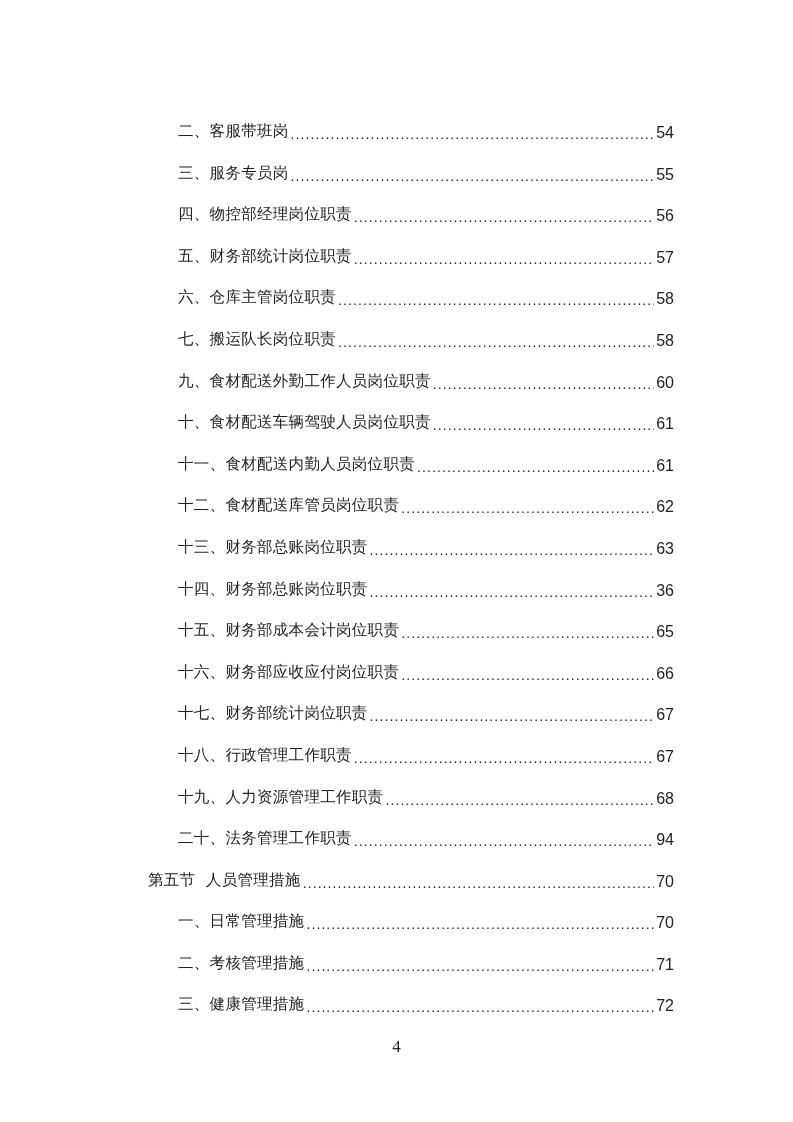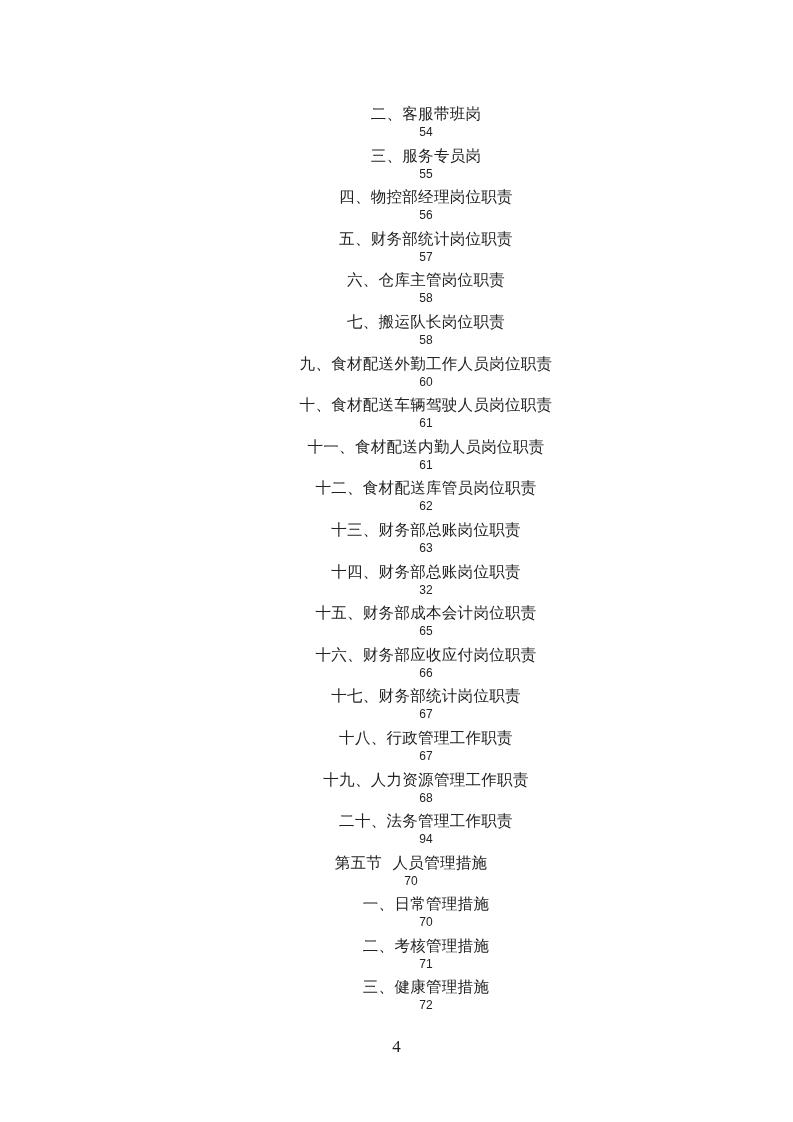--- a/index.html
+++ b/index.html
@@ -1,28 +1,28 @@
 <!DOCTYPE html>
 <html><head>
   <meta charset="utf-8">
   <style>
     html, body { margin: 0; padding: 0; background: #ffffff; }
     body { width: 793px; height: 1122px; position: relative; overflow: hidden;
            font-family: "DejaVu Sans", "Liberation Sans", sans-serif; color: #1a1a1a; }
     .toc { position: absolute; left: 0; top: 104px; width: 793px; }
     .row { position: relative; height: 41.6px; display: flex; align-items: flex-start; }
-    .entry { position: absolute; top: 0; right: 119px; display: flex; align-items: center;
-             height: 26px; flex-direction: column; }
+    .entry { position: absolute; top: 12px; right: 119px; display: flex; align-items: flex-end;
+             height: 26px; }
     .row.level2 .entry { left: 178px; }
     .row.level1 .entry { left: 148px; }
     .title { font-size: 15.5px; white-space: nowrap; letter-spacing: 0.3px; color: #222; }
     .leader { flex: 1; overflow: hidden; white-space: nowrap; font-family: "Liberation Sans", sans-serif;
               font-size: 14px; color: #222; margin: 0 2px; letter-spacing: 1.1px; }
     .leader::before { content: "................................................................................................................................................................................................................"; }
-    .page { font-family: "Liberation Sans", sans-serif; font-size: 12px; color: #222; white-space: nowrap; }
+    .page { font-family: "Liberation Sans", sans-serif; font-size: 16px; color: #222; white-space: nowrap; }
     .footer { position: absolute; top: 1037px; left: 0; width: 793px; text-align: center;
               font-family: "Liberation Serif", serif; font-size: 17px; color: #222; }
   </style>
 </head>
 <body>
 
 <div class="toc">
   <div class="row level2">
       <div class="entry">
         <span class="title">二、客服带班岗</span>
@@ -97,21 +97,21 @@
       <div class="entry">
         <span class="title">十三、财务部总账岗位职责</span>
         <span class="leader"></span>
         <span class="page">63</span>
       </div>
     </div>
   <div class="row level2">
       <div class="entry">
         <span class="title">十四、财务部总账岗位职责</span>
         <span class="leader"></span>
-        <span class="page">32</span>
+        <span class="page">36</span>
       </div>
     </div>
   <div class="row level2">
       <div class="entry">
         <span class="title">十五、财务部成本会计岗位职责</span>
         <span class="leader"></span>
         <span class="page">65</span>
       </div>
     </div>
   <div class="row level2">

